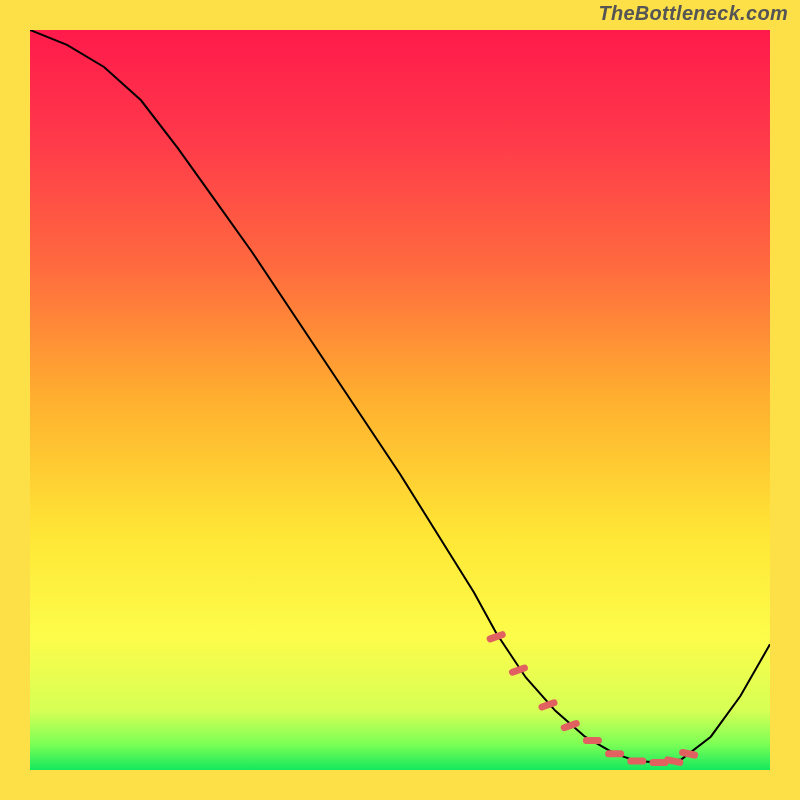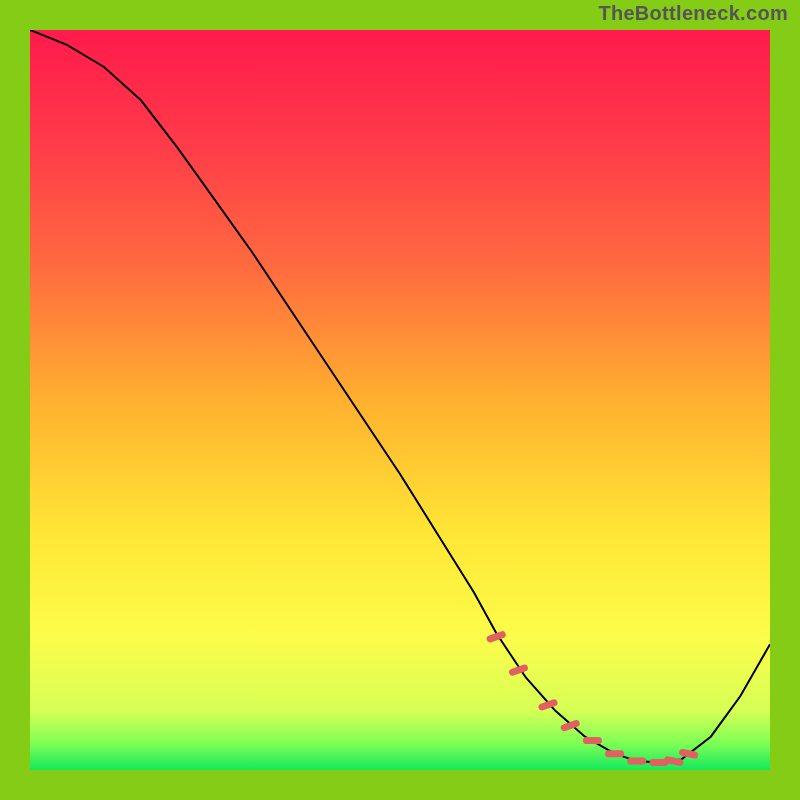--- a/index.html
+++ b/index.html
@@ -8,21 +8,22 @@
     background: #000;
     width: 800px;
     height: 800px;
     position: relative;
     font-family: Arial, Helvetica, sans-serif;
     overflow: hidden;
   }
   .outer {
     position: absolute;
     inset: 0;
-    background: #84cc16;
+    background: #fde047;
+    font-style: italic;
   }
   .watermark {
     position: absolute;
     top: 2px;
     right: 12px;
     color: #555;
     font-size: 20px;
     font-weight: 600;
     letter-spacing: 0.3px;
     user-select: none;

